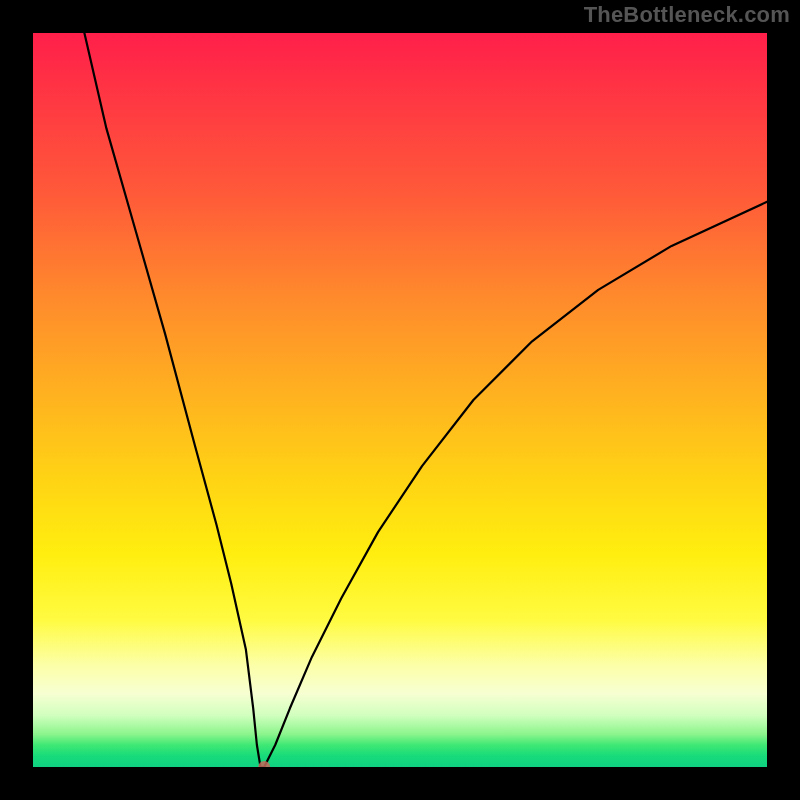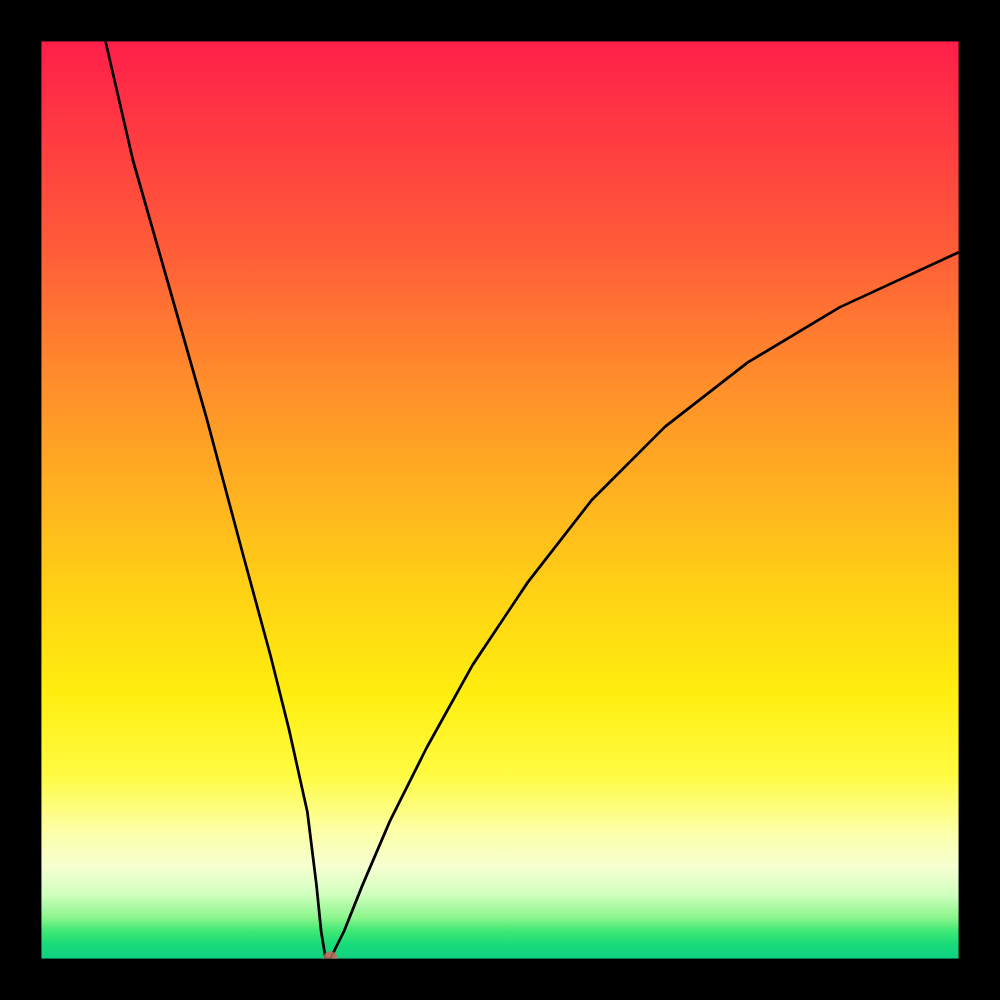--- a/index.html
+++ b/index.html
@@ -76,20 +76,21 @@
   .min-dot {
     fill: #c46a5a;
     opacity: 0.85;
   }
 </style>
 </head>
 <body>
 
 <div class="outer-frame">
 
+  <div class="watermark">TheBottleneck.com</div>
 
   <div class="plot-area">
     <div class="gradient"></div>
 
     <svg class="curve-svg" viewBox="0 0 734 734" preserveAspectRatio="none">
       <path id="curve-path" class="curve-path" d="M 51.4 0.0 L 73.4 95.4 L 102.8 198.2 L 132.1 300.9 L 161.5 411.0 L 183.5 491.8 L 198.2 550.5 L 212.9 616.6 L 220.2 675.3 L 223.9 712.0 L 227.5 734.0 L 231.2 734.0 L 242.2 712.0 L 256.9 675.3 L 278.9 623.9 L 308.3 565.2 L 345.0 499.1 L 389.0 433.1 L 440.4 367.0 L 499.1 308.3 L 565.2 256.9 L 638.6 212.9 L 734.0 168.8"></path>
       <circle id="min-dot" class="min-dot" r="6" cx="231.2" cy="734.0"></circle>
     </svg>
   </div>
 

